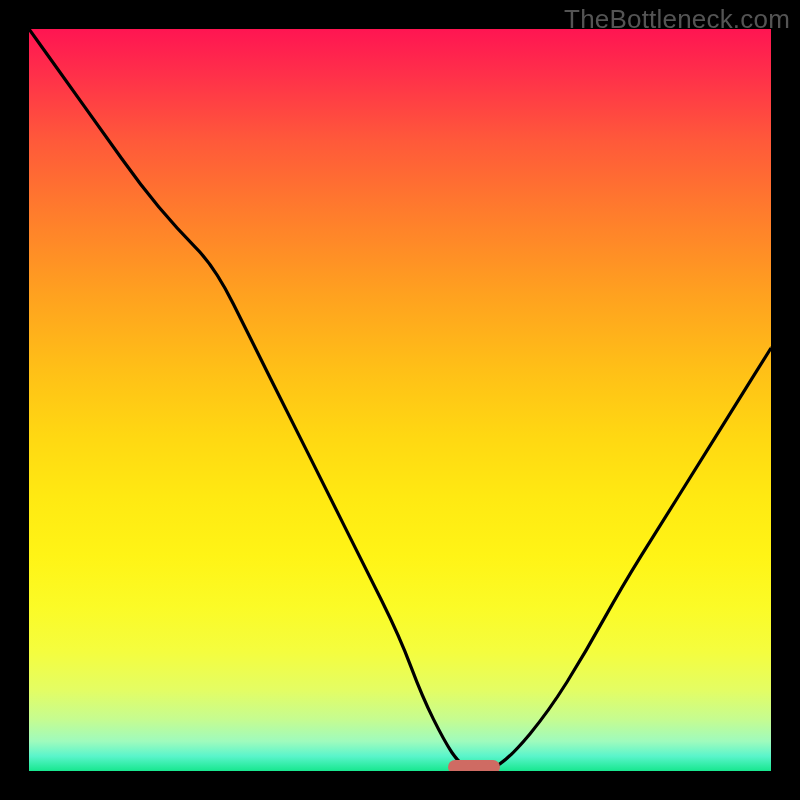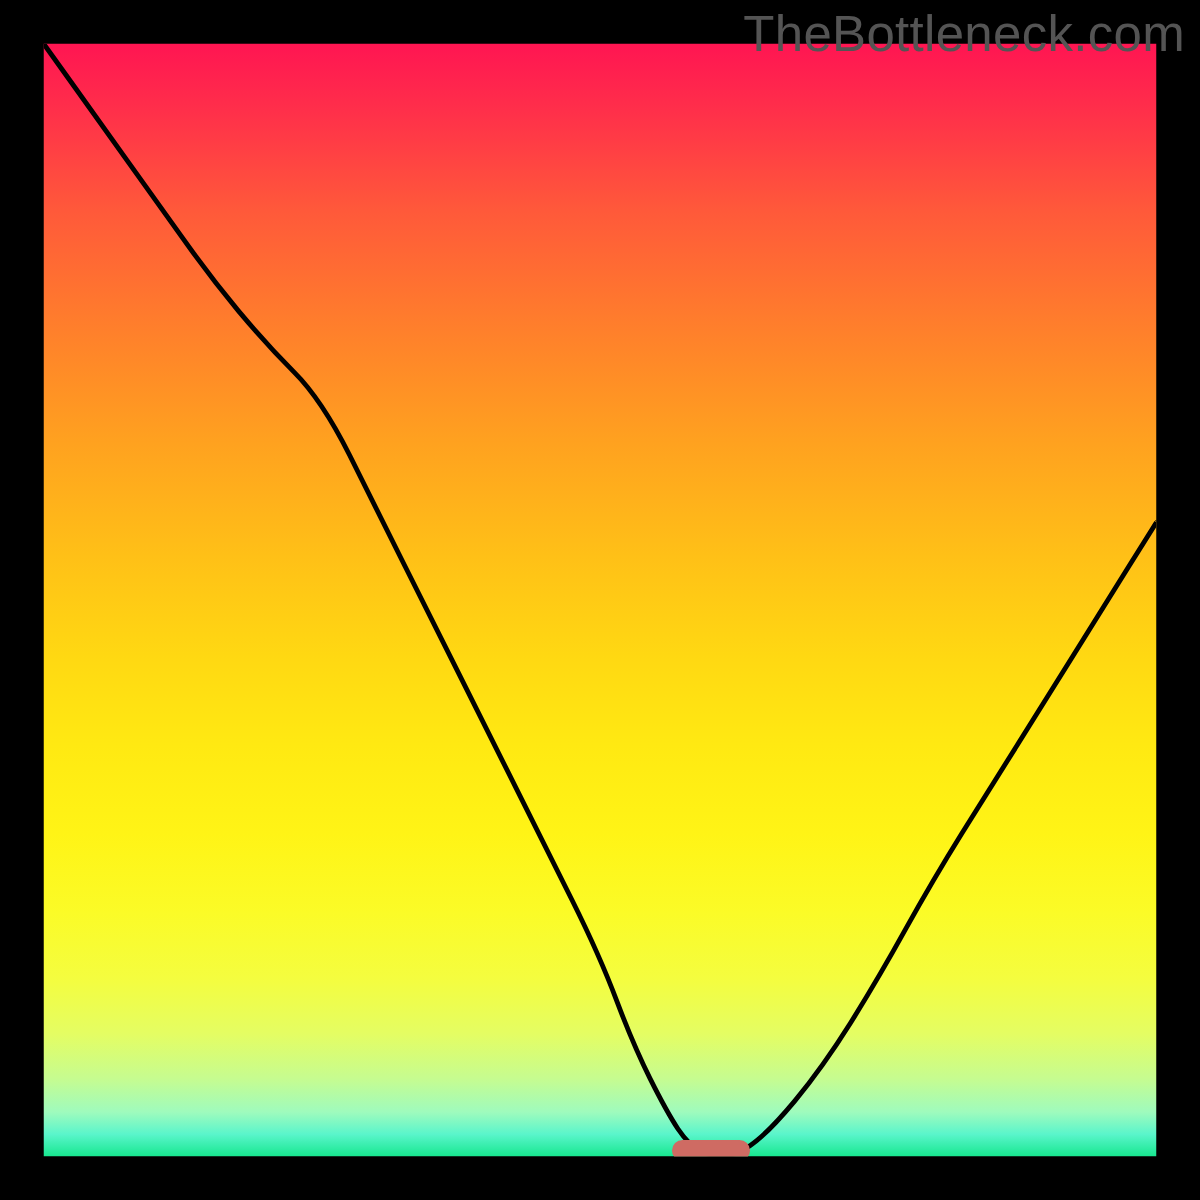--- a/index.html
+++ b/index.html
@@ -15,21 +15,21 @@
     position: relative;
     width: 800px;
     height: 800px;
     background: #000;
   }
   .watermark {
     position: absolute;
     top: 4px;
     right: 10px;
     color: #545454;
-    font-size: 34px;
+    font-size: 26px;
     letter-spacing: 0.2px;
     z-index: 10;
   }
   .plot-area {
     position: absolute;
     left: 29px;
     top: 29px;
     width: 742px;
     height: 742px;
     overflow: hidden;

